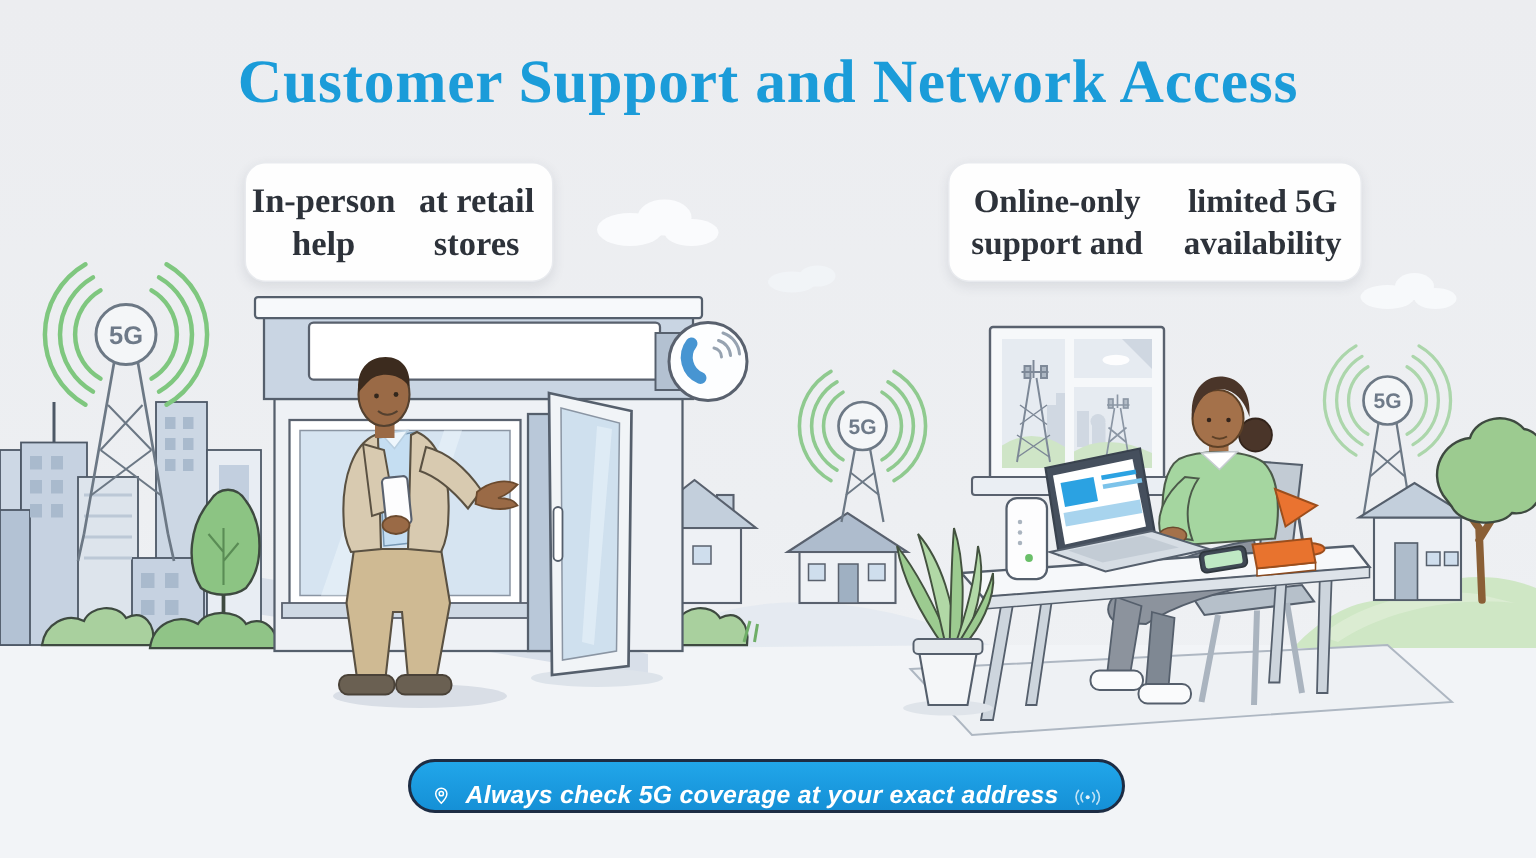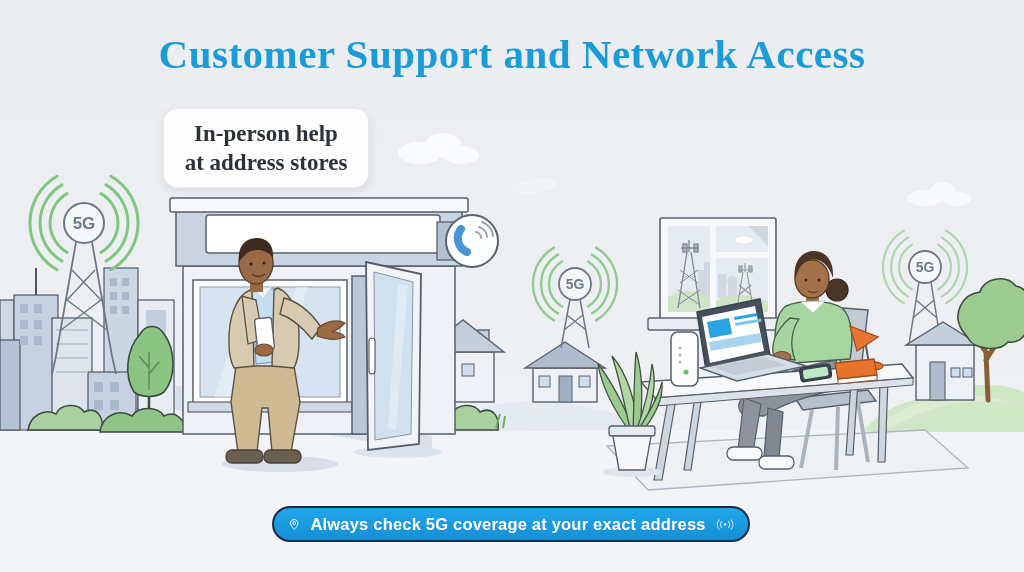--- a/index.html
+++ b/index.html
@@ -5,29 +5,29 @@
   html,body{margin:0;padding:0;background:#dfe2e7;}
   .stage{position:relative;width:1024px;height:572px;overflow:hidden;
          background:linear-gradient(180deg,#ecedf0 0%,#edeff2 60%,#f1f3f6 100%);
          font-family:"Liberation Sans","DejaVu Sans",sans-serif;}
   .scene{position:absolute;inset:0;}
   .page-title{position:absolute;top:30px;left:0;width:100%;text-align:center;
       font-family:Liberation Serif, serif;font-weight:700;
       font-size:41px;letter-spacing:.5px;color:#1b9cd9;margin:0;}
   .label-card{position:absolute;background:#fefefe;border:1px solid #e8eaee;
       border-radius:14px;box-shadow:0 3px 8px rgba(45,55,75,.10);
-      display:flex;flex-direction:column;align-items:center;justify-content:center;
+      display:flex;flex-direction:row;align-items:center;justify-content:center;
       font-family:"Liberation Serif","DejaVu Serif",serif;font-weight:700;
       color:#2d323a;line-height:1.28;text-align:center;}
   .card-left{left:163px;top:108px;width:204px;height:78px;font-size:23px;}
   .card-right{left:632px;top:108px;width:274px;height:78px;font-size:22px;}
   .banner{position:absolute;left:272px;top:506px;width:478px;height:36px;
       border-radius:20px;background:linear-gradient(180deg,#21a6ea,#1590d6);
       border:2px solid #1d2c44;box-sizing:border-box;
-      display:flex;align-items:center;padding:0 14px;gap:10px;}
+      display:flex;align-items:flex-end;padding:0 14px;gap:10px;font-style:italic;}
   .banner-text{flex:1;text-align:center;color:#fff;font-weight:700;
       font-size:16.5px;letter-spacing:.2px;white-space:nowrap;}
   .svgtext{font-family:"Liberation Sans","DejaVu Sans",sans-serif;font-weight:700;fill:#6e7a89;}
 </style>
 </head>
 <body>
 
 <div class="stage">
 
 <svg class="scene" viewBox="0 0 1024 572">
@@ -363,23 +363,27 @@
     <polygon points="613,436 651,436 645,470 619,470" fill="#f4f6f8" stroke="#555f6c" stroke-width="1.4"></polygon>
   </g>
 
   <line x1="58" y1="524.5" x2="966" y2="524.5" stroke="url(#tealFade)" stroke-width="1.6"></line>
 </svg>
 
 <h1 class="page-title">Customer Support and Network Access</h1>
 
 <div class="label-card card-left">
   <span>In-person help</span>
-  <span>at address stores</span>
+  <span>at retail stores</span>
 </div>
 
+<div class="label-card card-right">
+  <span>Online-only support and</span>
+  <span>limited 5G availability</span>
+</div>
 
 <div class="banner">
   <svg width="19" height="19" viewBox="0 0 20 20">
     <path d="M10 2 C6.7 2 4 4.6 4 7.8 C4 12 10 18 10 18 C10 18 16 12 16 7.8 C16 4.6 13.3 2 10 2 Z" fill="none" stroke="#ffffff" stroke-width="1.6"></path>
     <circle cx="10" cy="7.8" r="2.3" fill="none" stroke="#ffffff" stroke-width="1.6"></circle>
   </svg>
   <span class="banner-text">Always check 5G coverage at your exact address</span>
   <svg width="28" height="17" viewBox="0 0 30 18">
     <circle cx="15" cy="9" r="2.2" fill="rgba(255,255,255,.9)"></circle>
     <g stroke="rgba(255,255,255,.72)" stroke-width="1.8" fill="none" stroke-linecap="round">

